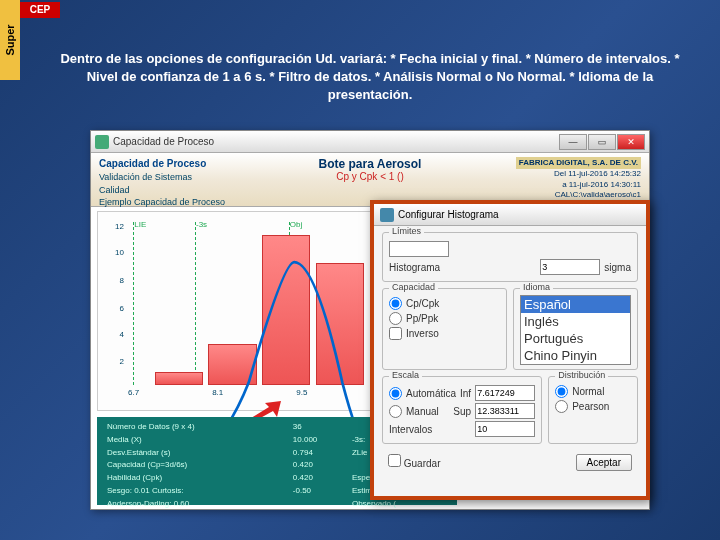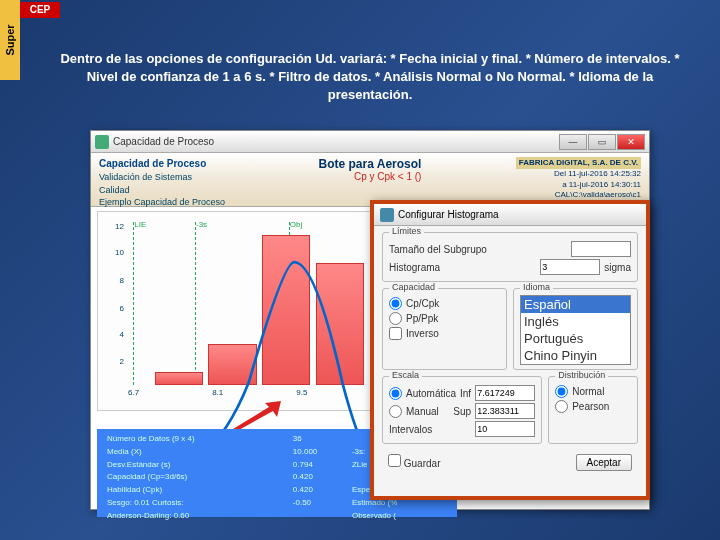--- a/index.html
+++ b/index.html
@@ -10,37 +10,37 @@
 .slide-text{position:absolute;top:50px;left:50px;right:30px;color:#fff;font-size:13px;font-weight:bold;text-align:center;line-height:1.4}
 .app-window{position:absolute;left:90px;top:130px;width:560px;height:380px;background:#fff;border:1px solid #888;box-shadow:2px 2px 8px rgba(0,0,0,.4)}
 .titlebar{height:22px;background:linear-gradient(#fff,#ddd);border-bottom:1px solid #aaa;display:flex;align-items:center;padding:0 4px;font-size:10px;color:#333}
 .titlebar .icon{width:14px;height:14px;background:#4a7;border-radius:2px;margin-right:4px}
 .winbtns{margin-left:auto;display:flex;gap:1px}
 .winbtn{width:28px;height:16px;background:linear-gradient(#eee,#ccc);border:1px solid #999;font-size:9px;text-align:center;line-height:14px}
 .winbtn.close{background:linear-gradient(#f66,#c22);color:#fff}
 .header{height:54px;background:linear-gradient(#fff,#f0e8d8,#e8dcc0);display:flex;border-bottom:1px solid #aaa;position:relative}
 .hdr-left{padding:4px 8px;font-size:9px;color:#046;line-height:1.4}
 .hdr-left .t1{color:#048;font-weight:bold;font-size:10px}
-.hdr-center{position:absolute;left:50%;transform:translateX(-50%);text-align:right;padding:4px}
+.hdr-center{position:absolute;left:50%;transform:translateX(-50%);text-align:center;padding:4px}
 .hdr-center .prod{font-weight:bold;font-size:12px;color:#036}
 .hdr-center .cpk{font-size:10px;color:#c22}
 .hdr-right{margin-left:auto;padding:4px 8px;font-size:8px;text-align:right;color:#036;line-height:1.3}
 .hdr-right .fac{background:#e0d090;padding:1px 3px;font-weight:bold;display:inline-block}
 .tool-col{position:absolute;right:0;top:76px;width:30px;display:flex;flex-direction:column;gap:1px}
 .tool-col div{height:28px;background:linear-gradient(#fff,#e8e0c8);border:1px solid #bbb}
 .chart-area{position:absolute;left:6px;top:80px;width:310px;height:200px;background:#fdfdfd;border:1px solid #ccc}
 .chart-inner{position:absolute;left:30px;top:10px;right:10px;bottom:25px}
 .yax{position:absolute;left:4px;top:10px;bottom:25px;width:24px;font-size:8px;color:#046}
 .yax div{position:absolute;right:2px}
 .xax{position:absolute;left:30px;right:10px;bottom:4px;height:18px;font-size:8px;color:#046;display:flex;justify-content:space-between}
 .bar{position:absolute;bottom:0;background:linear-gradient(#f88,#e55);border:1px solid #c33}
 .curve{position:absolute;left:0;right:0;top:0;bottom:0}
 .vline{position:absolute;top:0;bottom:0;border-left:1px dashed #2a5}
 .vlabel{position:absolute;top:-2px;font-size:8px;color:#2a5}
-.stats{position:absolute;left:6px;top:298px;width:360px;height:88px;background:#3b82f6;color:#cfe;font-size:8px;padding:3px 6px;line-height:1.35}
+.stats{position:absolute;left:6px;top:286px;width:360px;height:88px;background:#0f766e;color:#cfe;font-size:8px;padding:3px 6px;line-height:1.35}
 .stats table{width:100%}
 .stats td{padding:0 2px}
 .dialog{position:absolute;left:370px;top:200px;width:280px;height:300px;background:#f4f4f4;border:4px solid #c2410c;box-shadow:3px 3px 10px rgba(0,0,0,.5)}
 .dlg-title{height:22px;background:linear-gradient(#fff,#ddd);border-bottom:1px solid #aaa;padding:3px 6px;font-size:10px;display:flex;align-items:center}
 .dlg-title .icon{width:14px;height:14px;margin-right:4px;background:#48a;border-radius:2px}
 .dlg-body{padding:6px 8px;font-size:10px;color:#333}
 .grp{border:1px solid #bbb;border-radius:3px;padding:6px 6px 4px;margin-bottom:6px;position:relative}
 .grp-title{position:absolute;top:-7px;left:6px;background:#f4f4f4;padding:0 3px;font-size:9px;color:#444}
 .row{display:flex;align-items:center;margin:2px 0;gap:4px}
 .row label{flex:1}
@@ -189,21 +189,20 @@
 
 <div class="dialog">
   <div class="dlg-title">
     <div class="icon"></div>
     <span>Configurar Histograma</span>
   </div>
   <div class="dlg-body">
     <div class="grp">
       <div class="grp-title">Límites</div>
       <div class="row">
-        <label>Tamaño del Subgrupo</label>
         <input type="text" value="" style="">
       </div>
       <div class="row">
         <label>Histograma</label>
         <input type="text" value="3" style="">
         <span>sigma</span>
       </div>
     </div>
     <div class="two-col">
       <div class="grp">

